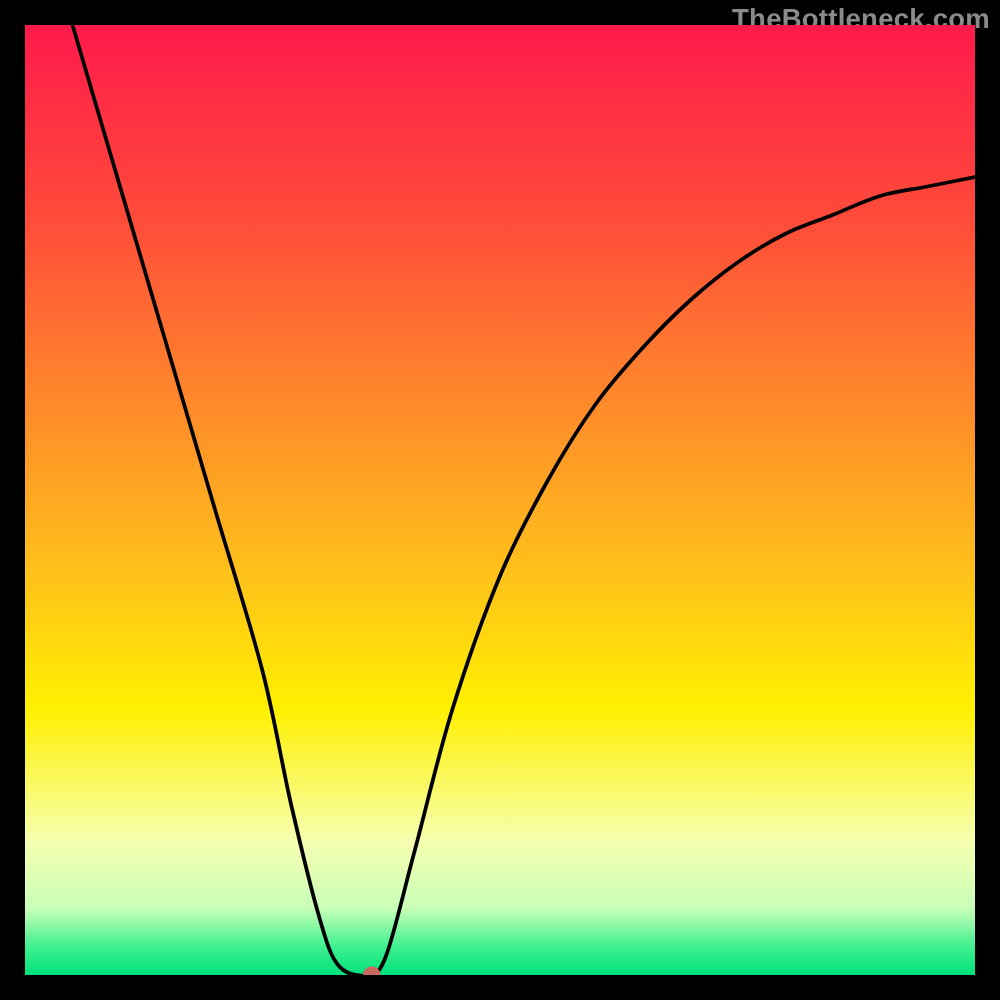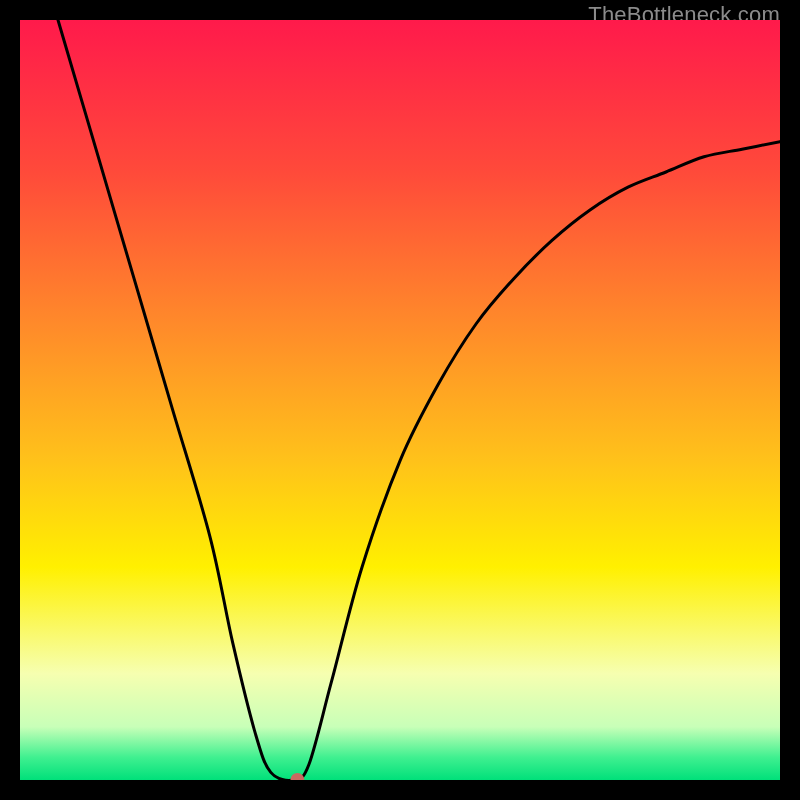--- a/index.html
+++ b/index.html
@@ -31,24 +31,24 @@
     position: absolute;
     left: 0;
     top: 0;
     width: 760px;
     height: 760px;
     pointer-events: none;
   }
   .watermark {
     position: absolute;
     top: 2px;
-    right: 20px;
+    right: 8px;
     color: #8b8b8b;
     font-size: 22px;
-    font-weight: 400;
+    font-weight: 700;
     letter-spacing: 0.2px;
   }
 </style>
 </head>
 <body>
 
 <div class="watermark">TheBottleneck.com</div>
 
 <div class="frame">
   <div class="plot-area" style="background: linear-gradient(rgb(255, 26, 75) 0%, rgb(255, 74, 58) 20%, rgb(255, 138, 42) 40%, rgb(255, 194, 26) 58%, rgb(255, 240, 0) 72%, rgb(246, 255, 176) 86%, rgb(200, 255, 184) 93%, rgb(64, 240, 144) 97%, rgb(0, 224, 122) 100%);"></div>

